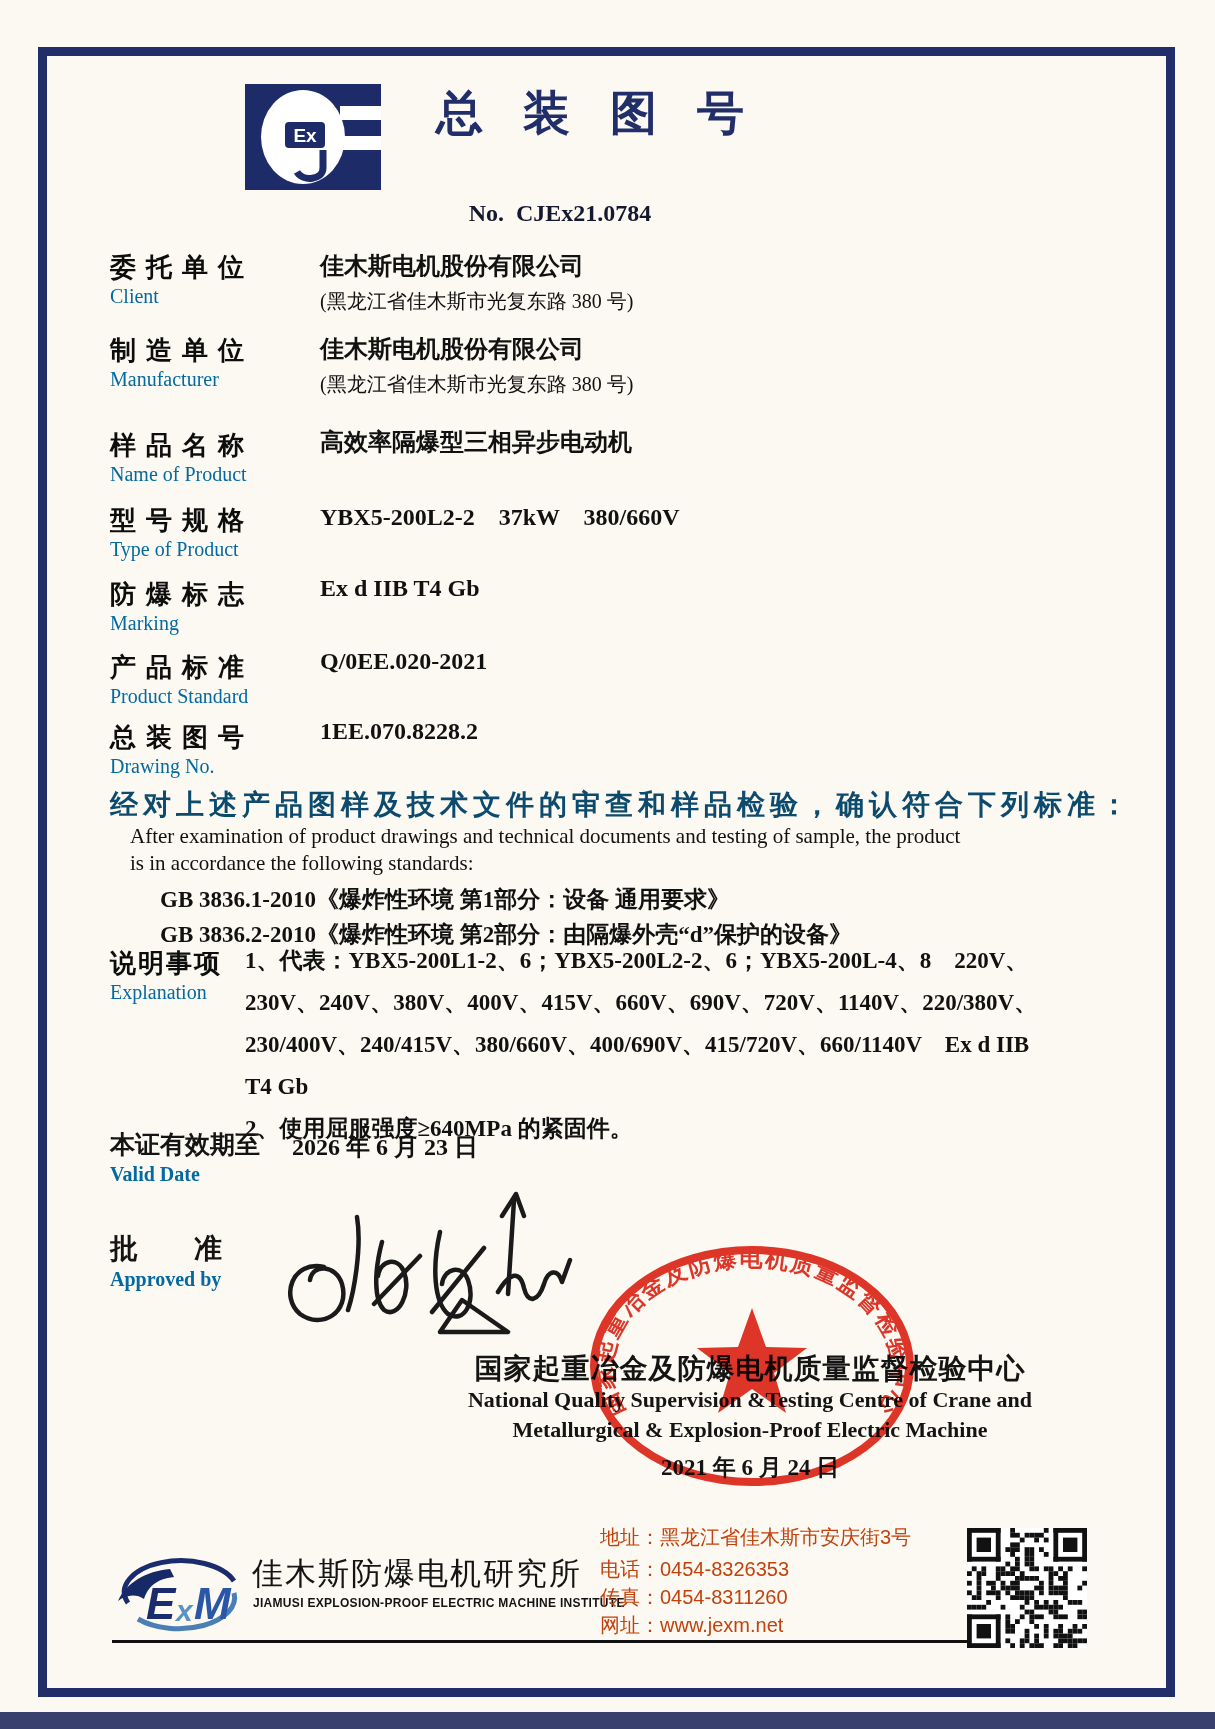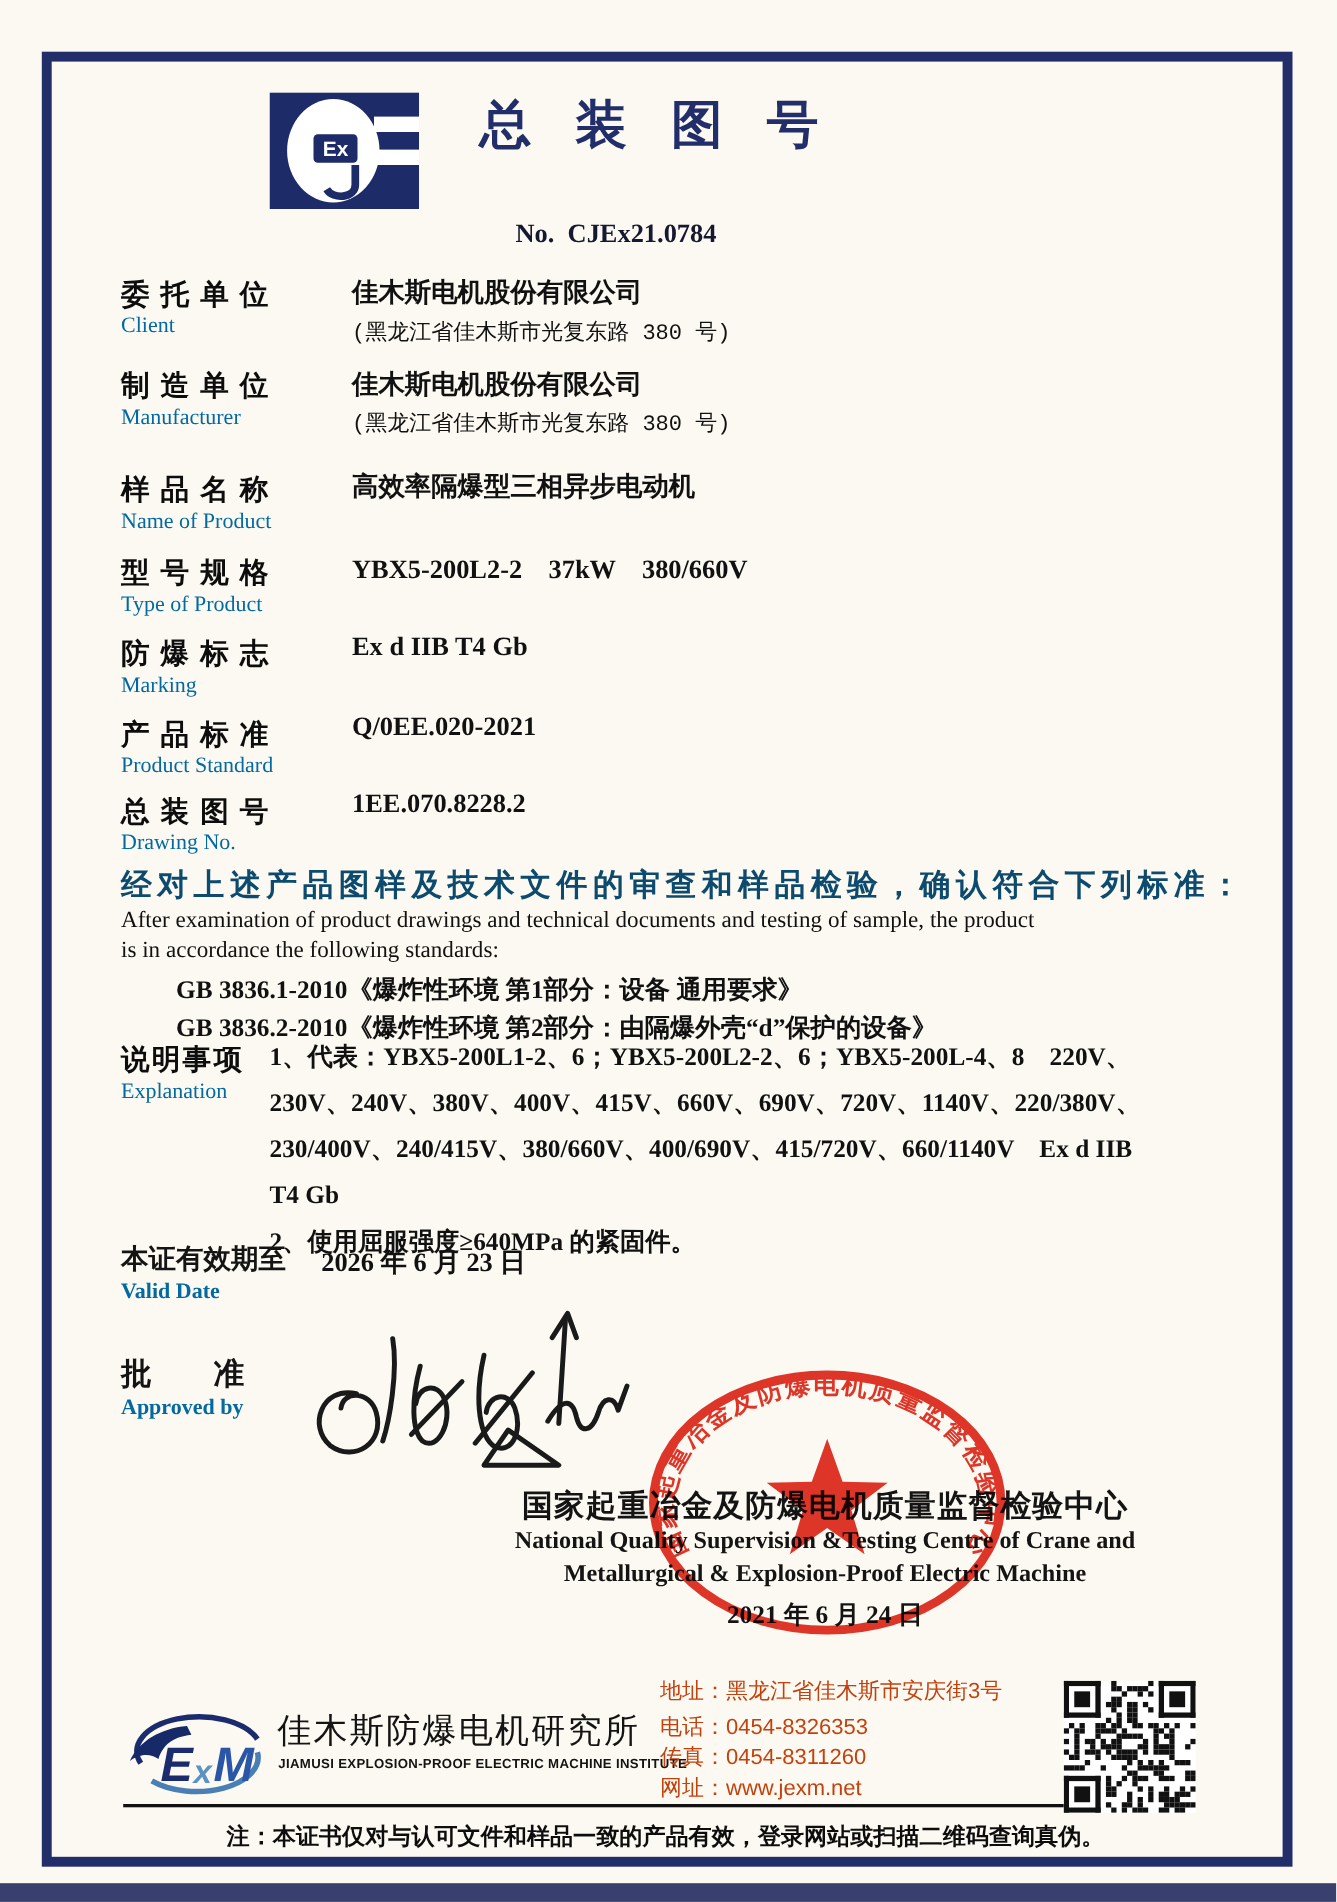--- a/index.html
+++ b/index.html
@@ -14,23 +14,23 @@
          border:9px solid #222e6a;box-sizing:border-box;}
   .title-cn{left:350px;top:82px;width:520px;text-align:center;font-size:47px;font-weight:bold;
             color:#222e6a;letter-spacing:40px;white-space:nowrap;}
   .title-en{left:330px;top:150px;width:520px;text-align:center;font-size:26px;font-weight:bold;
             color:#222e6a;font-family:"Liberation Serif",serif;letter-spacing:1px;word-spacing:8px;white-space:nowrap;}
   .cert-no{left:300px;top:200px;width:520px;text-align:center;font-size:24px;font-weight:bold;
            font-family:"Liberation Serif",serif;color:#15182e;white-space:nowrap;}
   .flabel{font-size:26px;font-weight:bold;letter-spacing:10px;white-space:nowrap;color:#0d0d0d;}
   .elabel{font-size:20px;font-family:"Liberation Serif",serif;white-space:nowrap;color:#0369a1;}
   .fvalue{font-size:24px;font-weight:bold;font-family:"Liberation Serif",serif;white-space:nowrap;color:#111;}
-  .fvalue2{font-size:20px;font-family:Liberation Mono, monospace;white-space:nowrap;color:#111;}
+  .fvalue2{font-size:20px;font-family:Liberation Serif, serif;white-space:nowrap;color:#111;}
   .stmt-cn{font-size:28px;font-weight:bold;letter-spacing:5px;white-space:nowrap;color:#0c4a6e;}
-  .stmt-en{font-size:21px;font-family:"Liberation Serif",serif;white-space:nowrap;color:#111;}
+  .stmt-en{font-size:21px;font-family:"Liberation Serif",serif;white-space:nowrap;color:#111;margin-left:20px;}
   .std{font-size:23px;font-weight:bold;font-family:"Liberation Serif",serif;white-space:nowrap;color:#111;}
   .expl-line{font-size:23px;font-weight:bold;font-family:"Liberation Serif",serif;
              white-space:nowrap;height:42px;line-height:42px;color:#111;}
   .centreline{width:690px;text-align:center;white-space:nowrap;}
   .contact{font-size:20px;font-weight:500;white-space:nowrap;color:#c2410c;}
   .note{left:130px;top:1655px;width:950px;text-align:center;font-size:21px;font-weight:bold;white-space:nowrap;color:#0d0d0d;}
   .qr{position:absolute;left:967px;top:1528px;width:120px;height:120px;background:#fff;}
   .hr{position:absolute;left:112px;top:1640px;width:968px;height:3px;background:#111;}
   .bottom-strip{position:absolute;left:0;top:1712px;width:1215px;height:17px;background:#39406e;}
   .stamp{mix-blend-mode:multiply;opacity:.92;}
@@ -368,16 +368,15 @@
         <rect x="9" y="24" width="1" height="1" fill="#111"></rect>
         <rect x="11" y="24" width="1" height="1" fill="#111"></rect>
         <rect x="13" y="24" width="1" height="1" fill="#111"></rect>
         <rect x="14" y="24" width="1" height="1" fill="#111"></rect>
         <rect x="15" y="24" width="1" height="1" fill="#111"></rect>
         <rect x="18" y="24" width="1" height="1" fill="#111"></rect>
         <rect x="19" y="24" width="1" height="1" fill="#111"></rect>
         <rect x="21" y="24" width="1" height="1" fill="#111"></rect>
         <rect x="22" y="24" width="1" height="1" fill="#111"></rect>
       </svg></div>
-  <div class="abs note">注：本证书仅对与认可文件和样品一致的产品有效，登录网站或扫描二维码查询真伪。</div>
 
   <div class="bottom-strip"></div>
 </div>
 
 </body></html>

